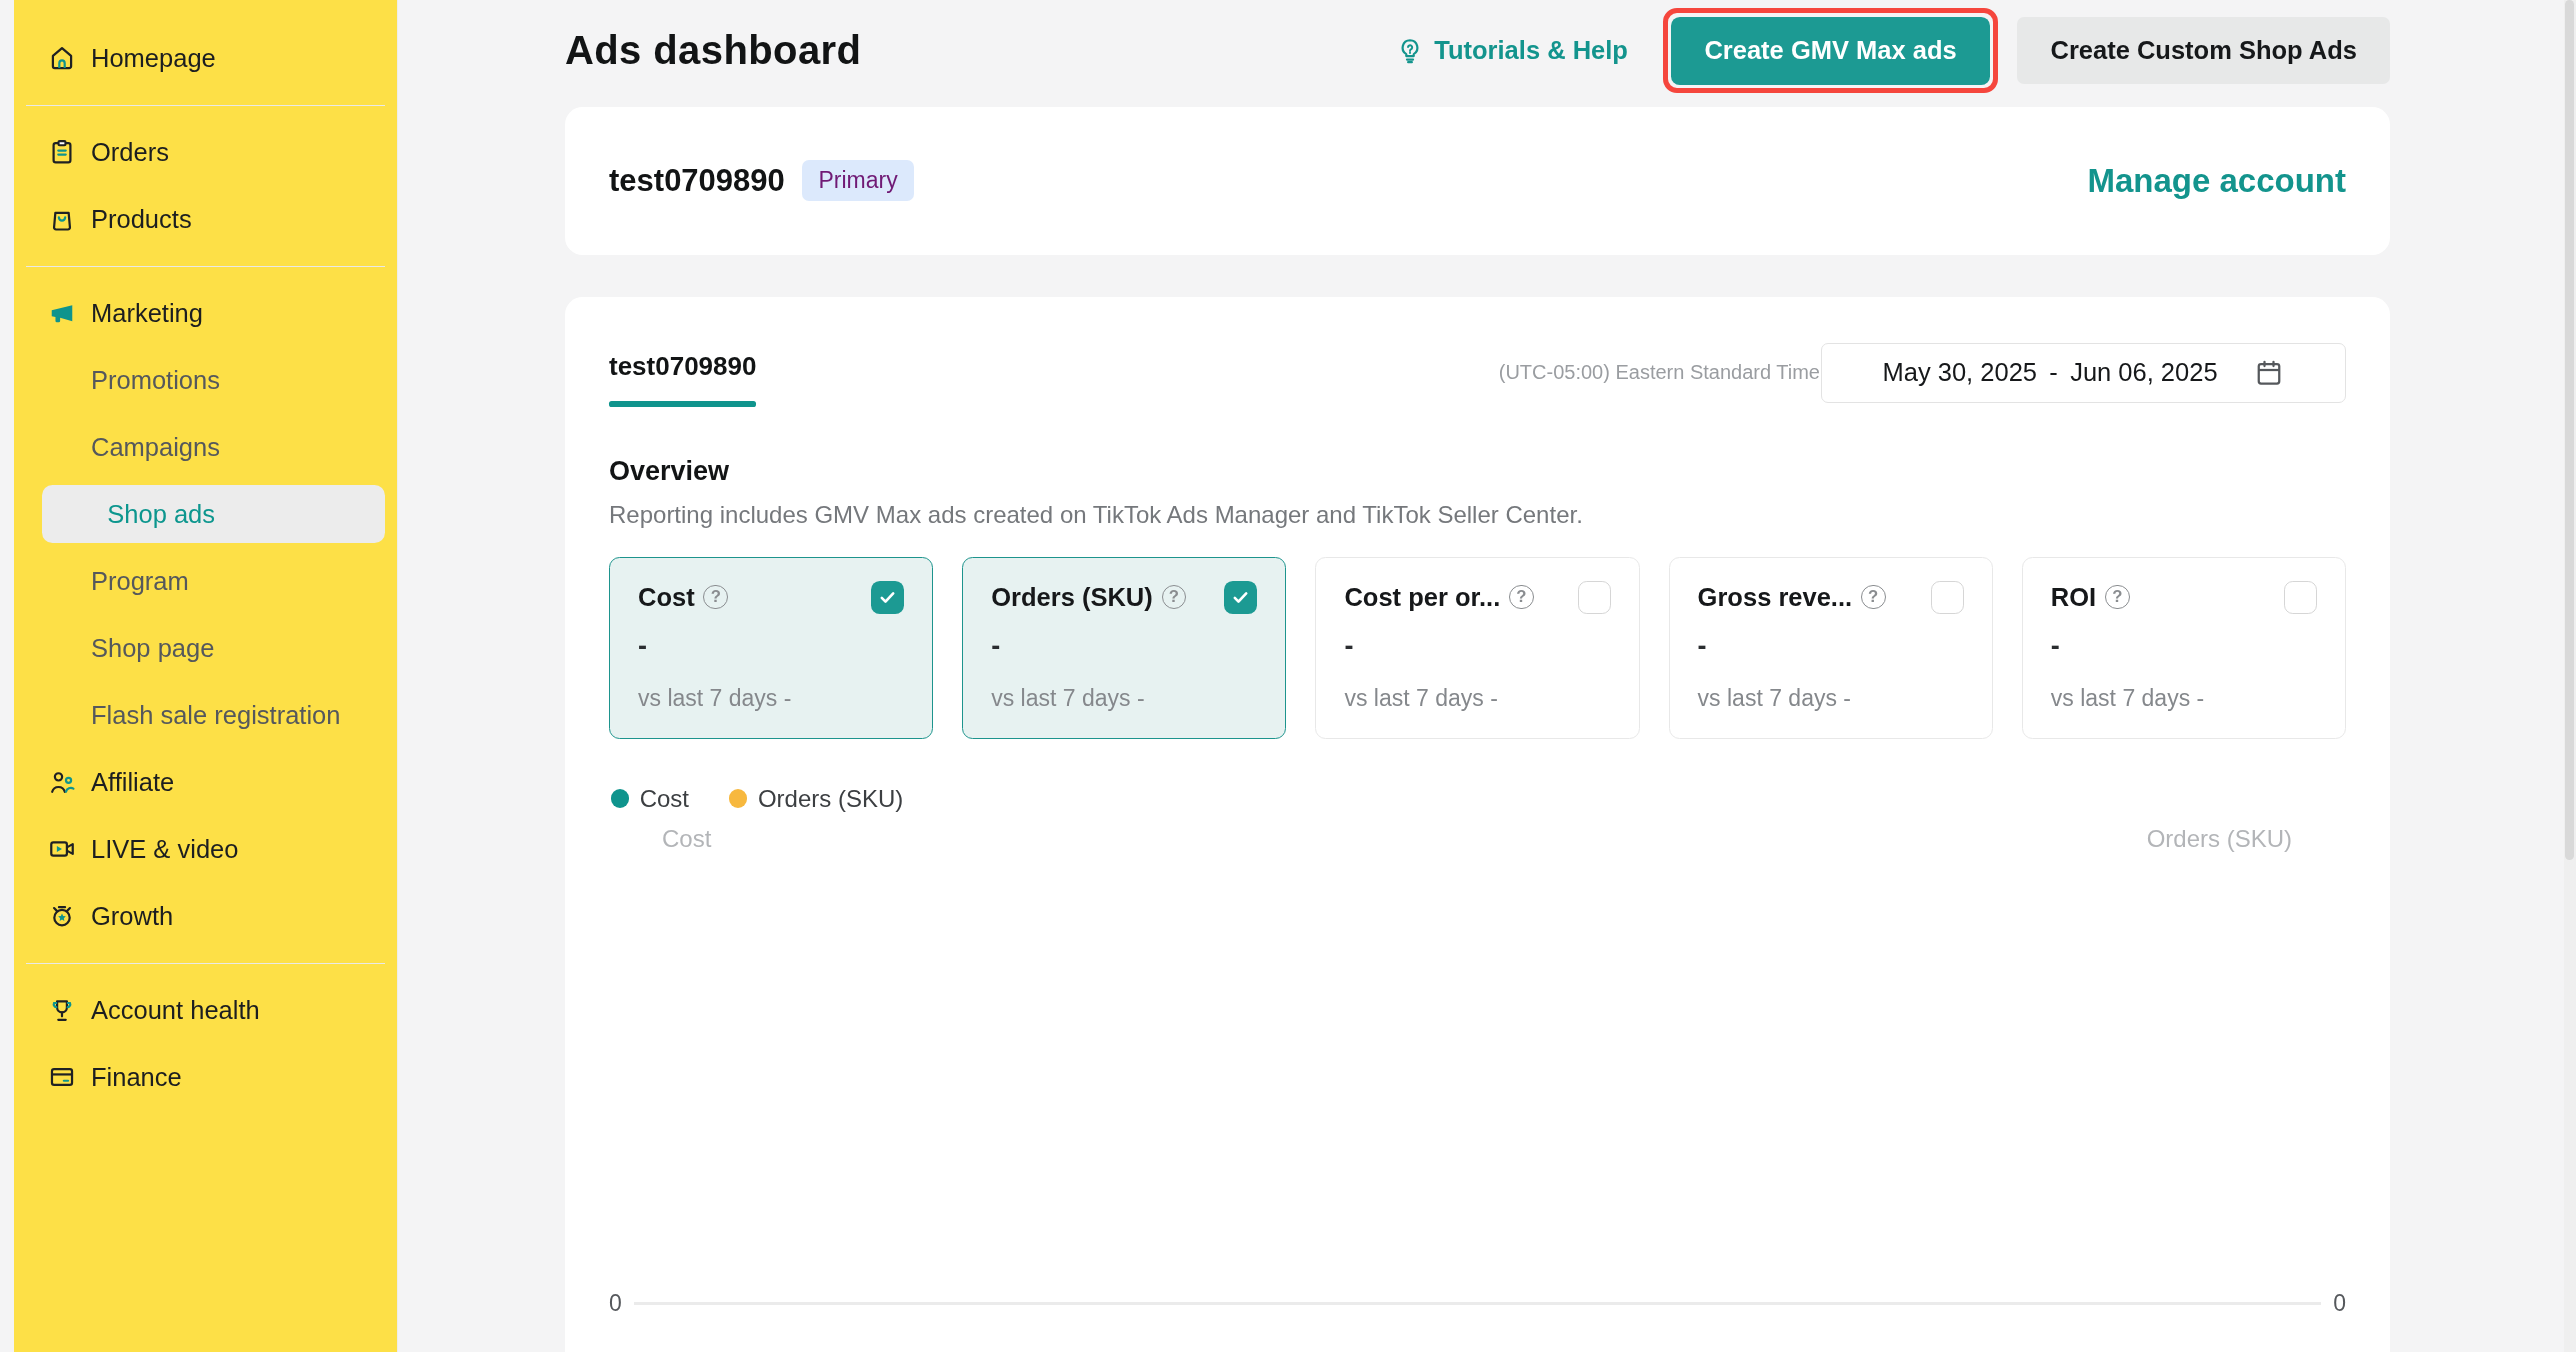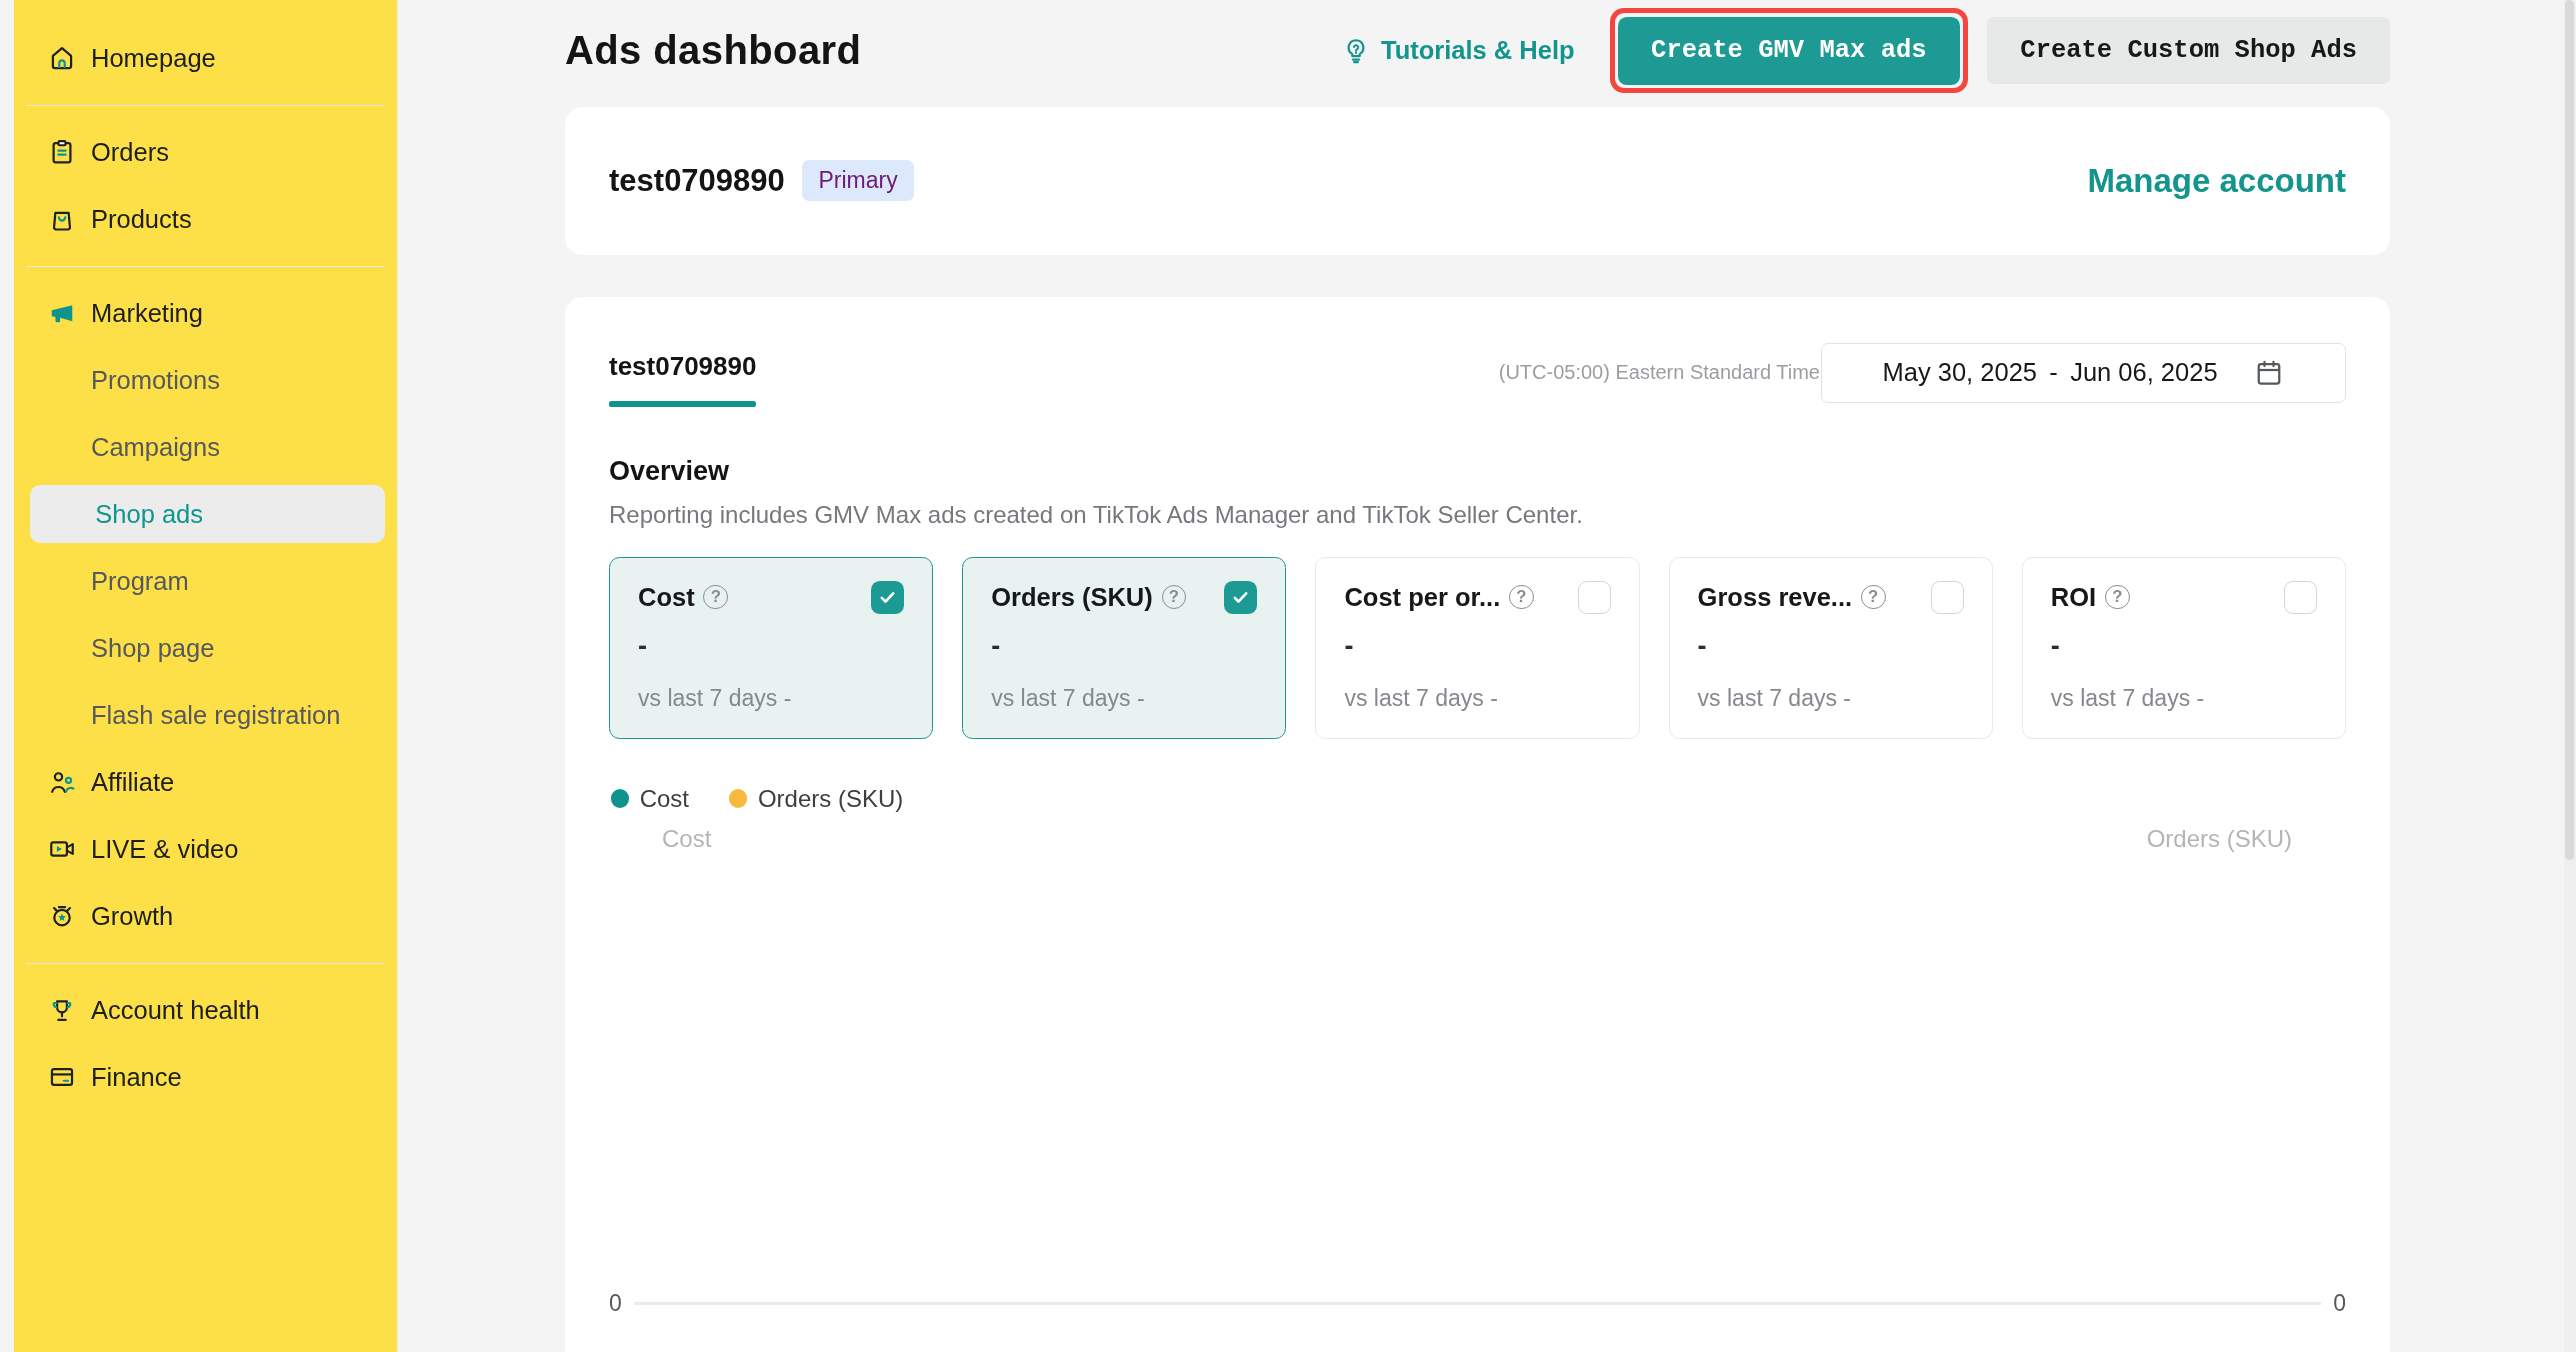--- a/index.html
+++ b/index.html
@@ -26,21 +26,21 @@
     font-size: 25.5px; color: #1c1e20;
     cursor: pointer; white-space: nowrap;
   }
   .nav-item .nicon { width: 30px; height: 30px; margin-right: 14px; flex: 0 0 auto; display:flex; align-items:center; justify-content:center; }
   .nav-sub {
     display: flex; align-items: center;
     height: 67px; padding-left: 77px;
     font-size: 25.5px; color: #55585c;
     cursor: pointer; white-space: nowrap;
   }
-  .nav-sub.active-wrap { padding-left: 4px; justify-content: flex-end; }
+  .nav-sub.active-wrap { padding-left: 16px; justify-content: flex-end; }
   .nav-pill {
     margin: 0 12.3px; height: 58px; width: 359px;
     background: #ececec; border-radius: 10.5px;
     display: flex; align-items: center; padding-left: 65px;
     color: #0c968e; font-size: 25.5px;
   }
   .nav-divider { border-top: 1.8px solid #e9e9e9; margin: 13px 12.3px; }
 
   
   .content {
@@ -52,21 +52,21 @@
   .page-header {
     display: flex; align-items: center;
     margin-top: 8.8px; height: 84px; justify-content: center;
   }
   .page-title { font-size: 40px; font-weight: 700; letter-spacing: 0.4px; color: #121415; flex: 1; }
   .header-actions { display: flex; align-items: center; }
   .tutorials { display: flex; align-items: center; gap: 10.5px; color: #13948d; font-size: 25.5px; font-weight: 700; cursor: pointer; margin-right: 35px; }
   .annotation-ring {
     border: 5.3px solid #f5463d; border-radius: 14px; padding: 3.5px;
   }
-  .btn { border: none; border-radius: 8.8px; height: 68px; padding: 0 33px; font-size: 25.5px; font-weight: 700; font-family: Liberation Mono, monospace; cursor: pointer; white-space: nowrap; }
+  .btn { border: none; border-radius: 8.8px; height: 68px; padding: 0 33px; font-size: 25.5px; font-weight: 700; font-family: Liberation Sans, sans-serif; cursor: pointer; white-space: nowrap; }
   .btn-primary { background: #1c9a93; color: #ffffff; }
   .btn-secondary { background: #e7e8e8; color: #16181a; height: 67px; margin-left: 19.3px; border-radius: 7px; }
 
   .card {
     background: #ffffff; border-radius: 17.6px;
     width: 1825px;
   }
   .account-card {
     margin-top: 14px; height: 148px;
     display: flex; align-items: center; padding: 0 44px;

